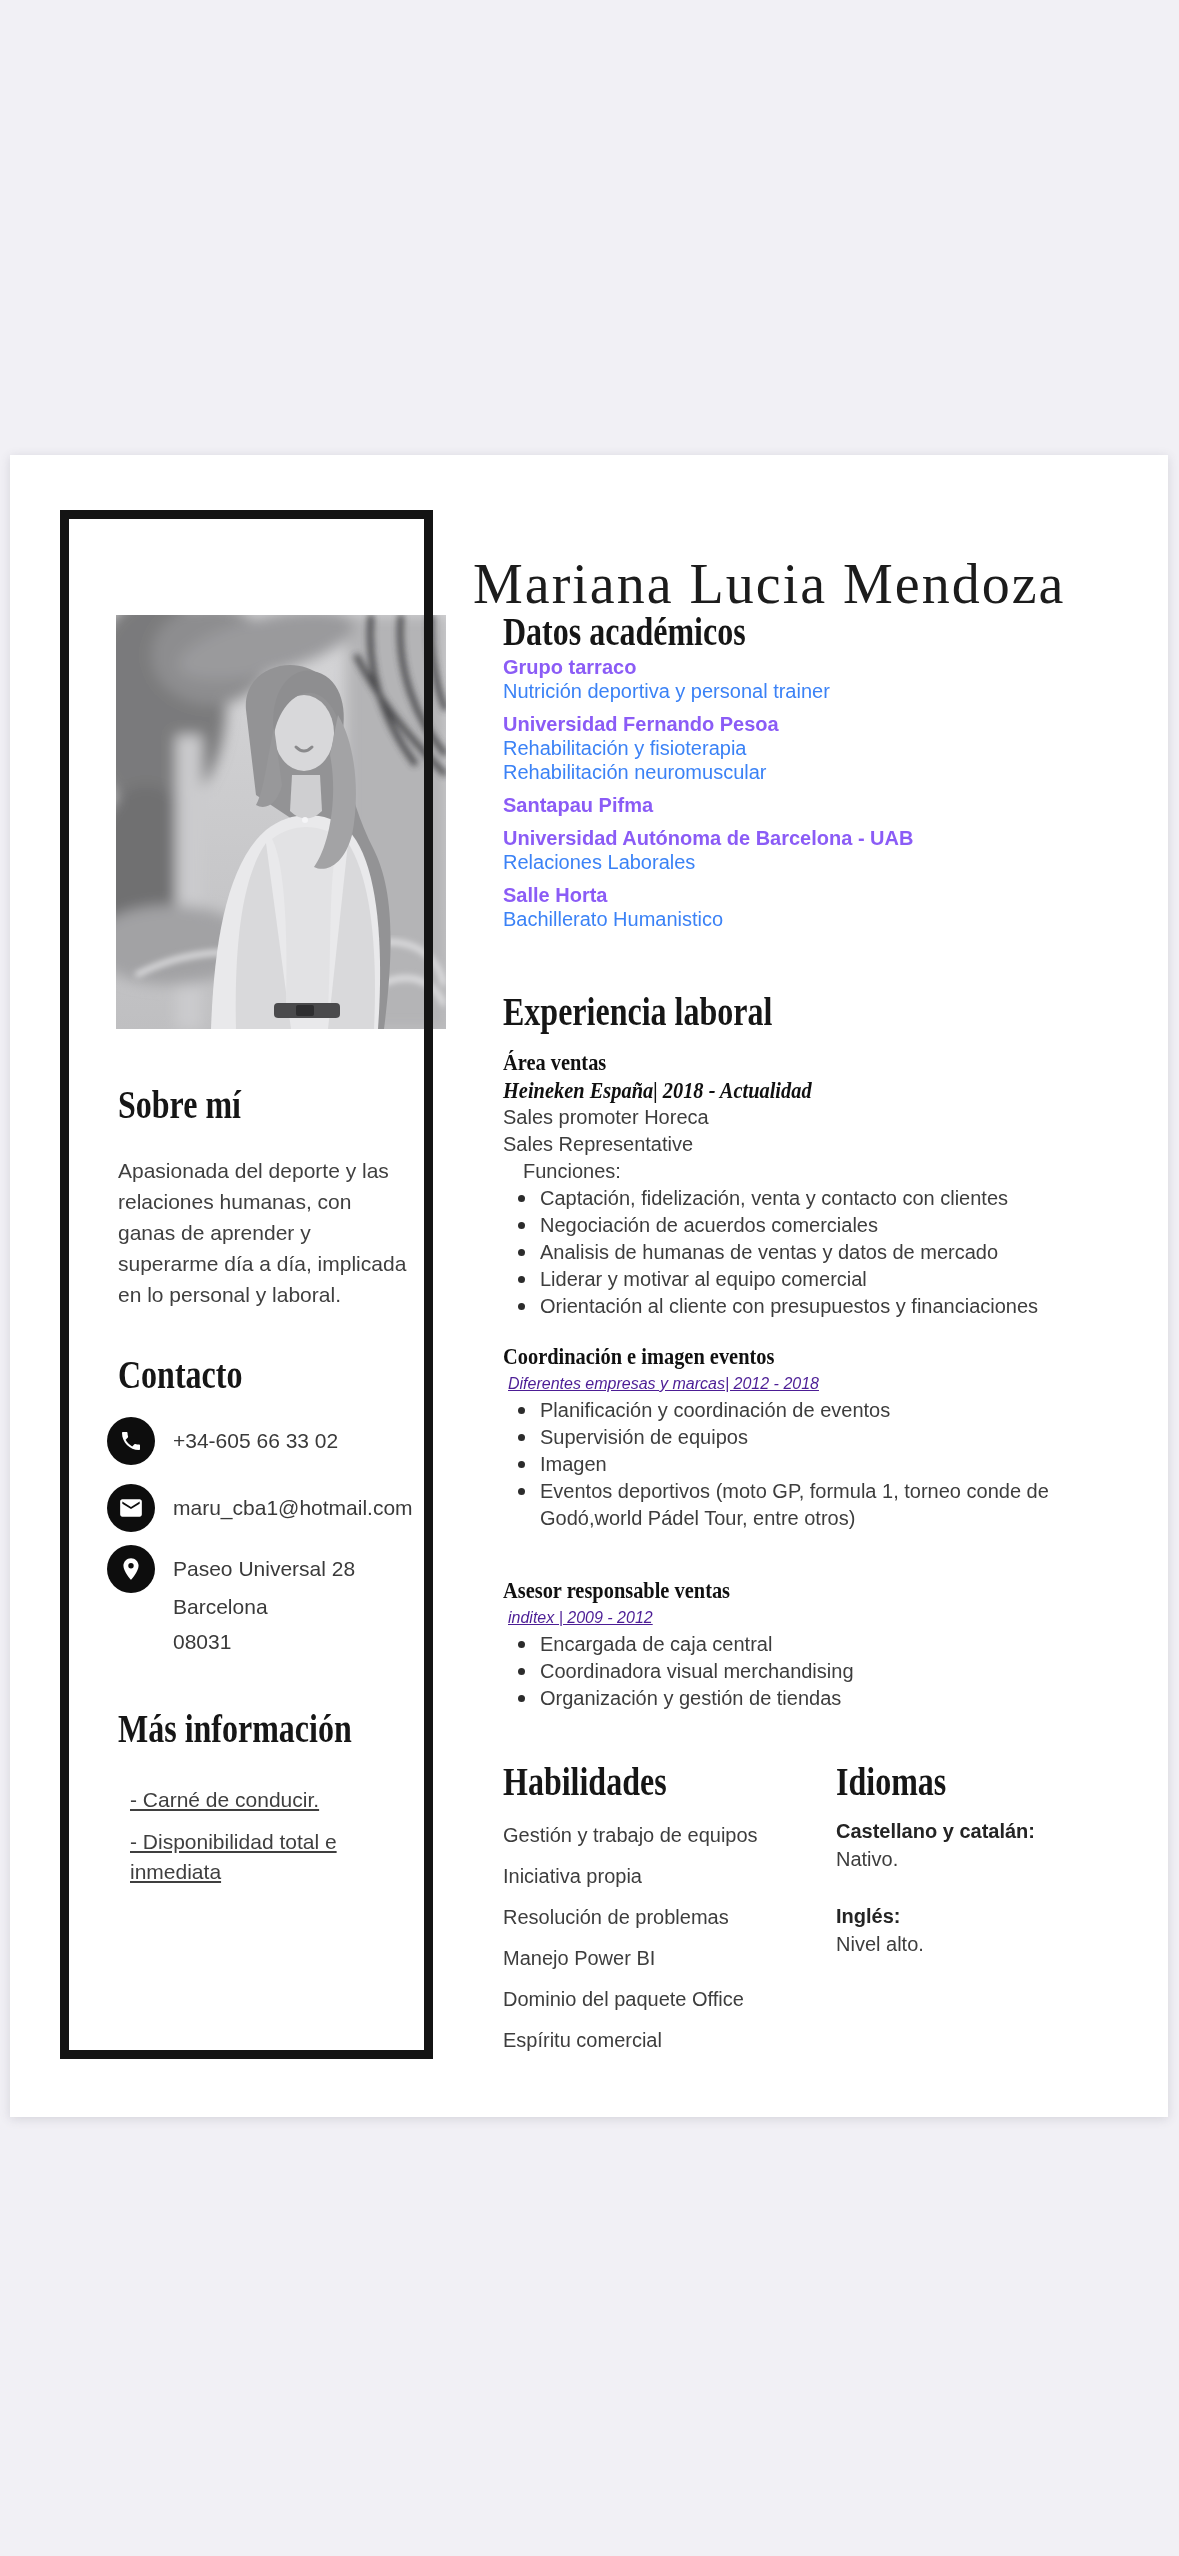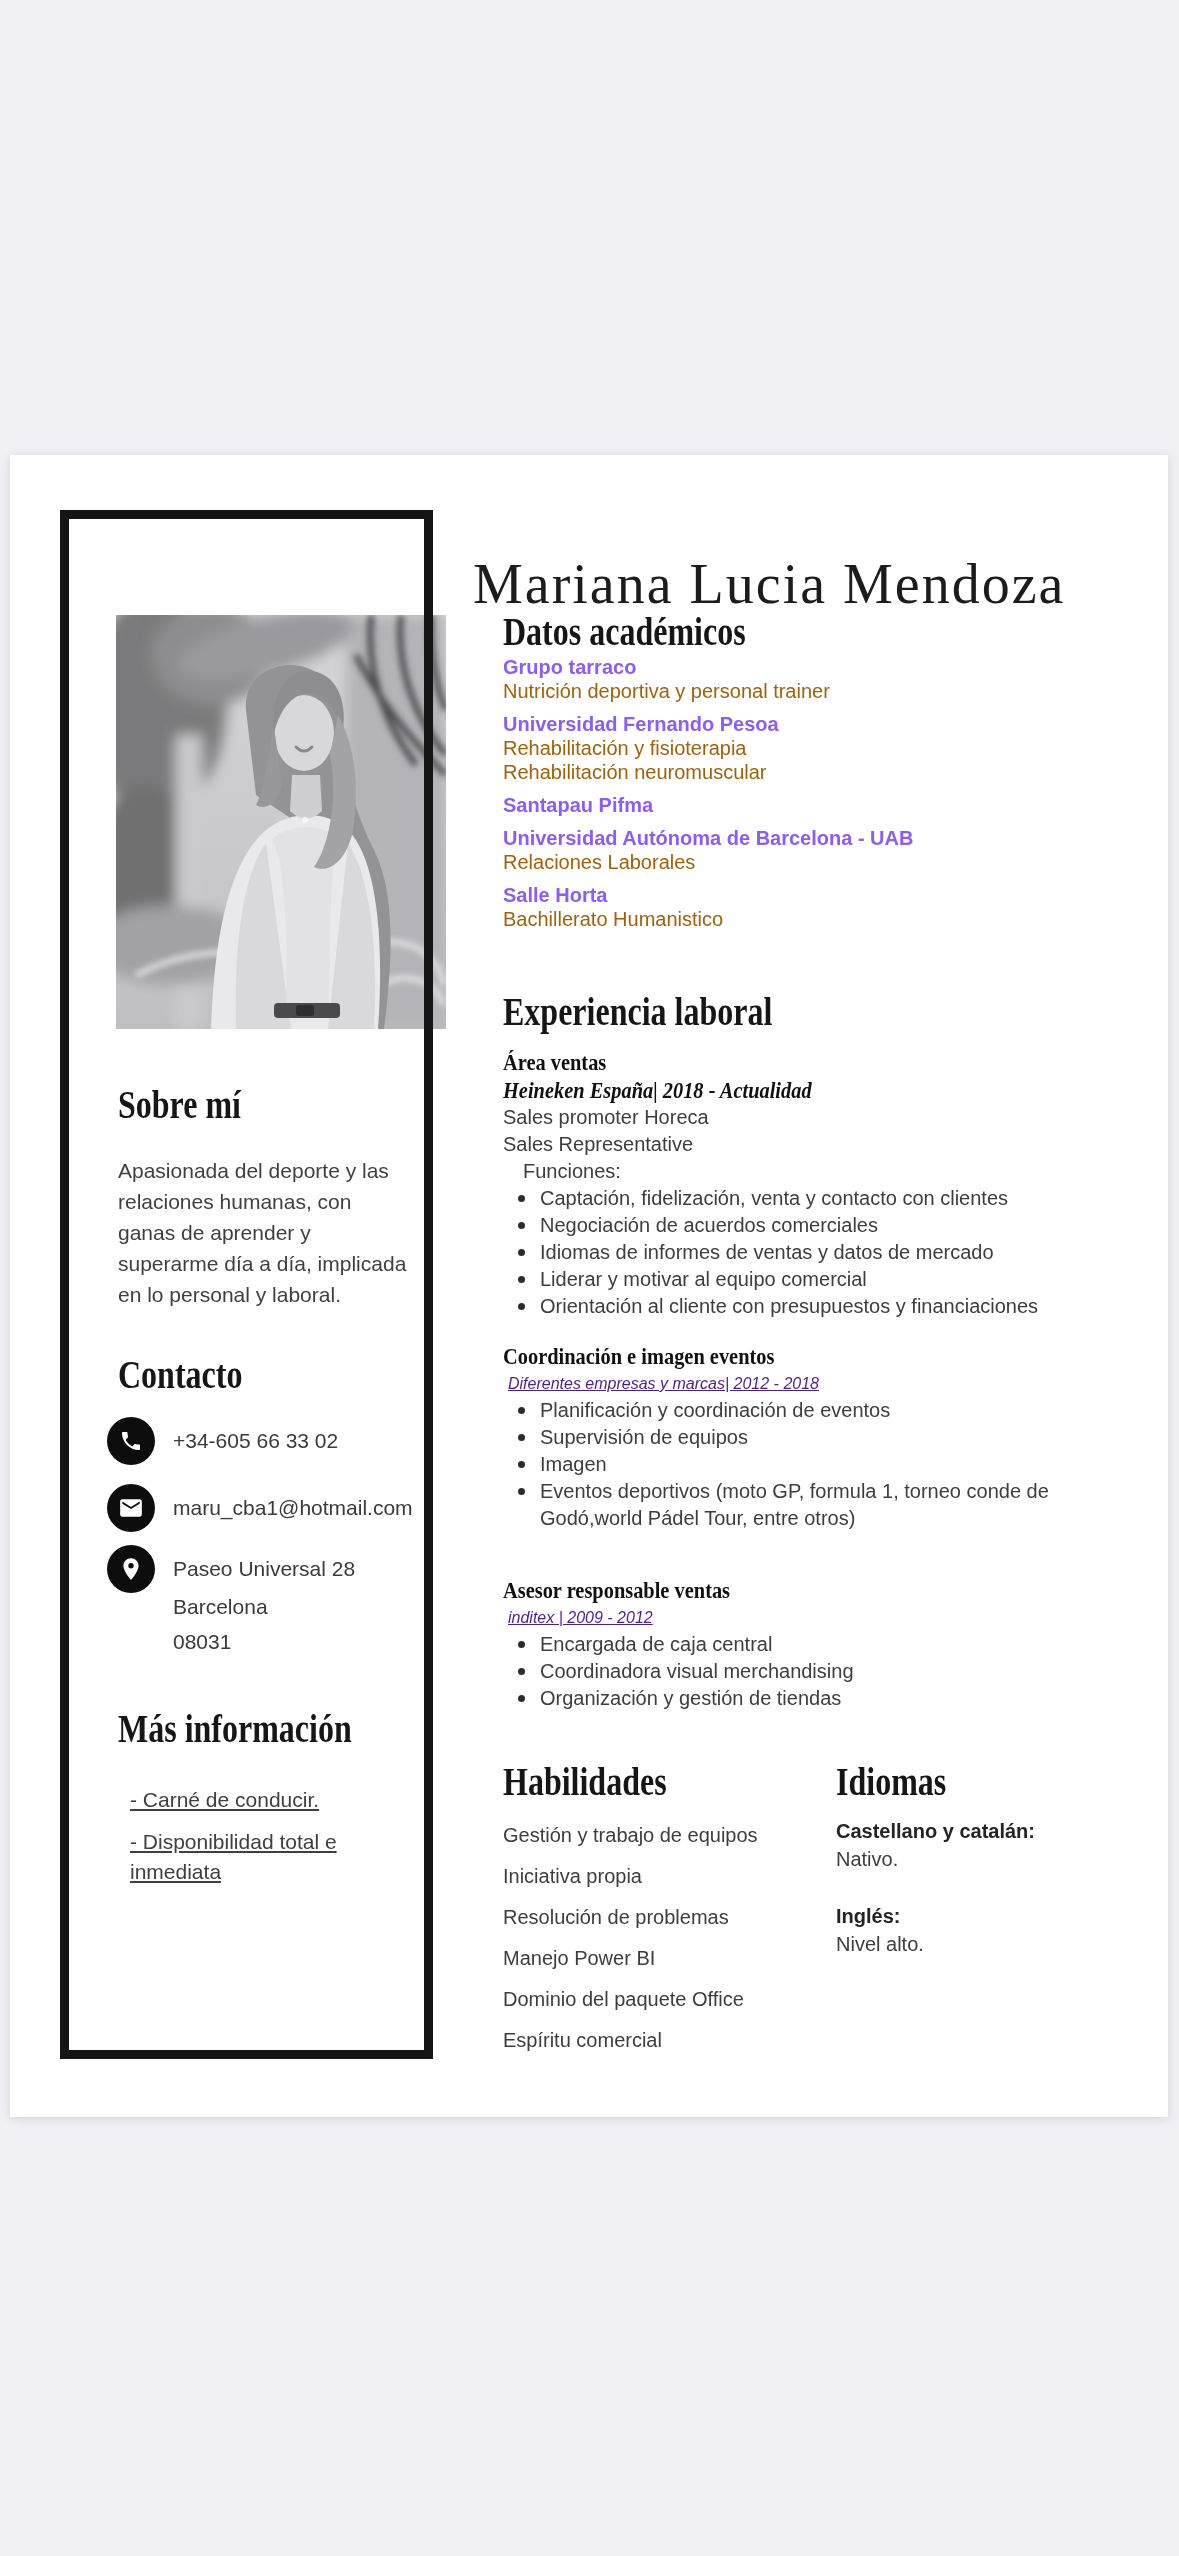--- a/index.html
+++ b/index.html
@@ -60,21 +60,21 @@
   .addr-line{position:absolute;left:163px;font-size:21px;color:#3a3a3a;white-space:nowrap;}
   .more-list{
     position:absolute;left:108px;top:1318px;width:256px;
     font-size:21px;line-height:30px;color:#3f3f3f;
   }
   .more-list div{margin:12px;text-decoration:underline;}
   
   .rcol-block{position:absolute;left:493px;}
   .edu-entry{margin-bottom:9px;}
   .edu-school{font-size:20px;line-height:24px;font-weight:700;color:#8b5cf6;}
-  .edu-line{font-size:20px;line-height:24px;color:#a16207;}
+  .edu-line{font-size:20px;line-height:24px;color:#3b82f6;}
   .job{position:absolute;left:493px;width:560px;}
   .job-title{
     font-family:"Liberation Serif",serif;font-weight:700;
     font-size:24px;line-height:28px;color:#101010;white-space:nowrap;
     transform:scaleX(.85);transform-origin:left top;
   }
   .job-meta-serif{
     font-family:"Liberation Serif",serif;font-weight:700;font-style:italic;
     font-size:24px;line-height:28px;color:#101010;white-space:nowrap;
     transform:scaleX(.85);transform-origin:left top;
@@ -231,21 +231,21 @@
     <div class="bullet">
         <span class="dot"></span>
         <span>Captación, fidelización, venta y contacto con clientes</span>
       </div>
     <div class="bullet">
         <span class="dot"></span>
         <span>Negociación de acuerdos comerciales</span>
       </div>
     <div class="bullet">
         <span class="dot"></span>
-        <span>Idiomas de informes de ventas y datos de mercado</span>
+        <span>Analisis de humanas de ventas y datos de mercado</span>
       </div>
     <div class="bullet">
         <span class="dot"></span>
         <span>Liderar y motivar al equipo comercial</span>
       </div>
     <div class="bullet">
         <span class="dot"></span>
         <span>Orientación al cliente con presupuestos y financiaciones</span>
       </div>
   </div>

